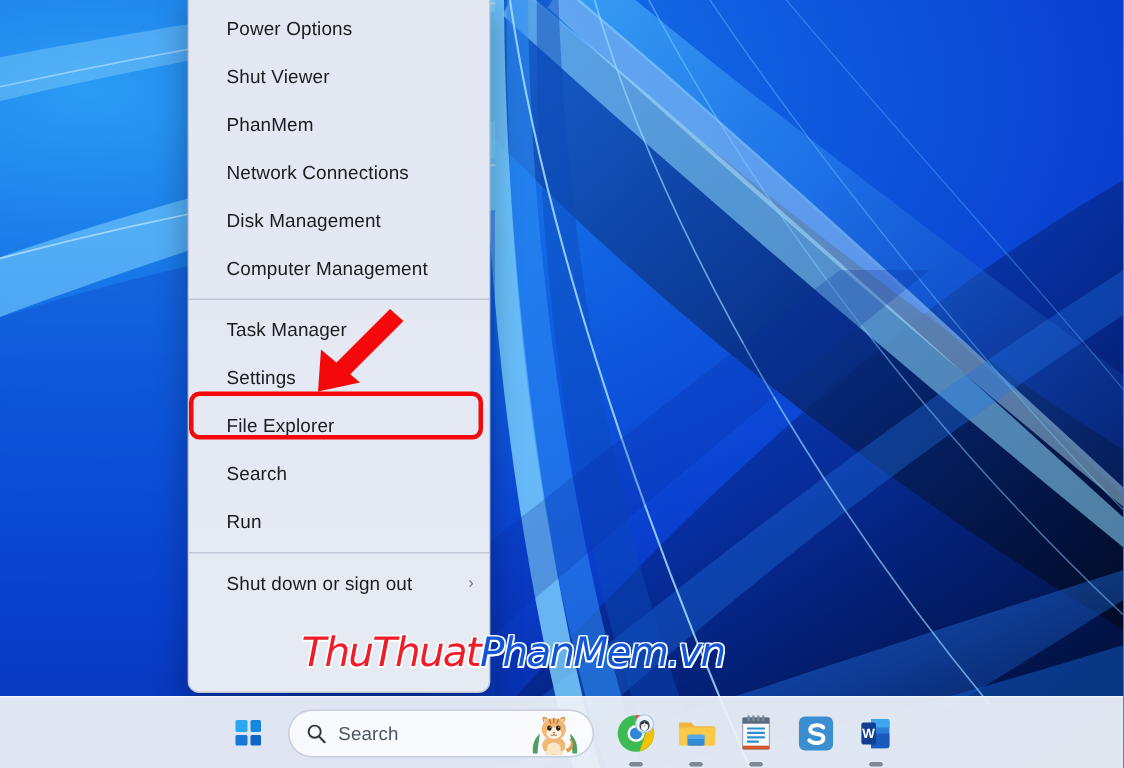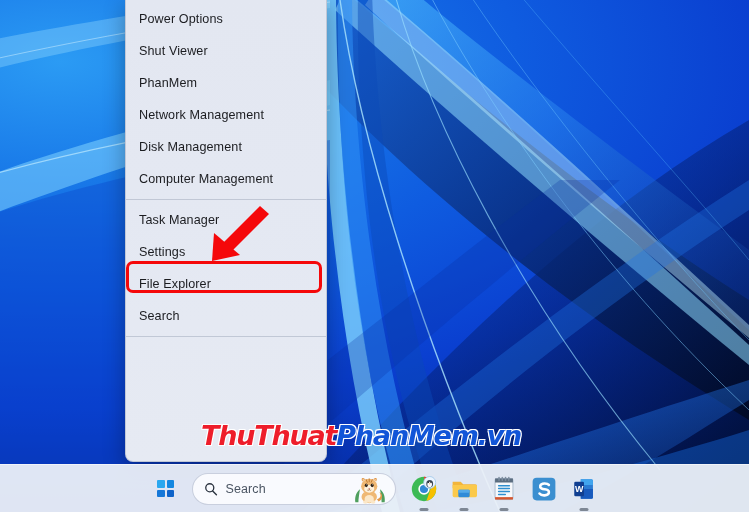--- a/index.html
+++ b/index.html
@@ -84,21 +84,21 @@
     border: 1px solid rgba(150,160,180,0.45);
     border-radius: 0 0 8px 8px;
     box-shadow: 0 8px 22px rgba(0,0,0,0.30);
     z-index: 30;
     padding-top: 4px;
     overflow: hidden;
   }
   .menu-item {
     height: 32px;
     display: flex; align-items: center;
-    padding-left: 13px; padding-right: 10px;
+    padding-left: 25px; padding-right: 10px;
     font-size: 12.6px;
     color: #1b1c20;
     letter-spacing: .1px;
     white-space: nowrap;
   }
   .menu-item .chev {
     margin-left: auto;
     font-size: 11px; color: #6c7280;
   }
   .menu-sep {
@@ -121,21 +121,21 @@
     width: 90px; height: 62px;
     z-index: 36; pointer-events: none;
   }
 
   
   #watermark {
     position: absolute;
     left: 201px; top: 422px;
     z-index: 38;
     font-family: "DejaVu Sans", sans-serif;
-    font-weight: bold;
+    font-weight: normal;
     font-size: 27px;
     font-style: italic;
     letter-spacing: -1.2px;
     white-space: nowrap;
     line-height: 1;
     pointer-events: none;
   }
   #watermark .wm-red {
     color: #ee1d2a;
     text-shadow: 0 0 1px #fff, 1px 1px 0 #fff, -1px 1px 0 #fff,
@@ -217,21 +217,21 @@
     <div class="menu-item">
       <span>Power Options</span>
     </div>
     <div class="menu-item">
       <span>Shut Viewer</span>
     </div>
     <div class="menu-item">
       <span>PhanMem</span>
     </div>
     <div class="menu-item">
-      <span>Network Management</span>
+      <span>Network Connections</span>
     </div>
     <div class="menu-item">
       <span>Disk Management</span>
     </div>
     <div class="menu-item">
       <span>Computer Management</span>
     </div>
 
     <div class="menu-sep"></div>
 
@@ -240,23 +240,30 @@
     </div>
     <div class="menu-item">
       <span>Settings</span>
     </div>
     <div class="menu-item">
       <span>File Explorer</span>
     </div>
     <div class="menu-item">
       <span>Search</span>
     </div>
+    <div class="menu-item">
+      <span>Run</span>
+    </div>
 
     <div class="menu-sep"></div>
 
+    <div class="menu-item">
+      <span>Shut down or sign out</span>
+      <span class="chev">›</span>
+    </div>
   </div>
 
   <div id="hl-settings"></div>
 
   <svg id="arrow-svg" viewBox="0 0 90 62">
     <g fill="#f5080a" stroke="none">
       <path d="M70,1 L79,9 L36,52 L27,44 Z"></path>
       <path d="M22,56 L24,28 L50,50 Z"></path>
     </g>
   </svg>

